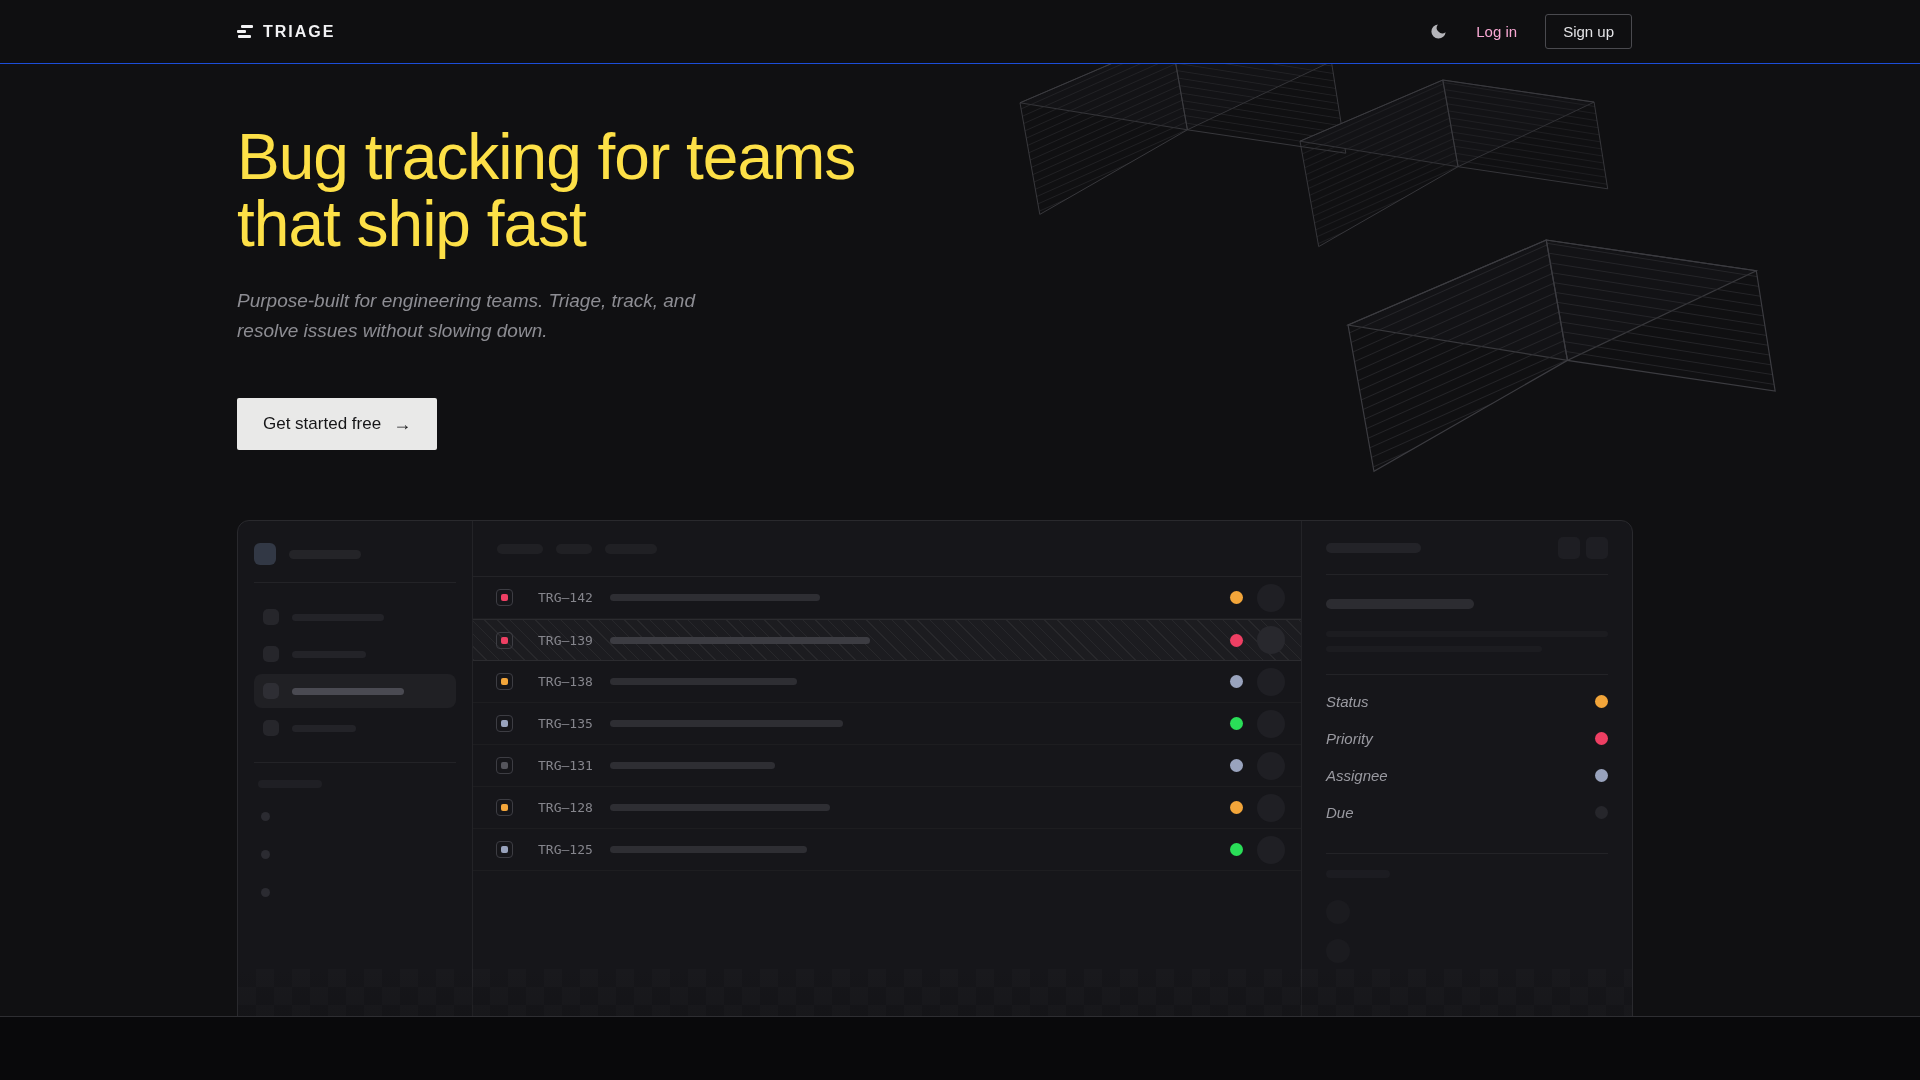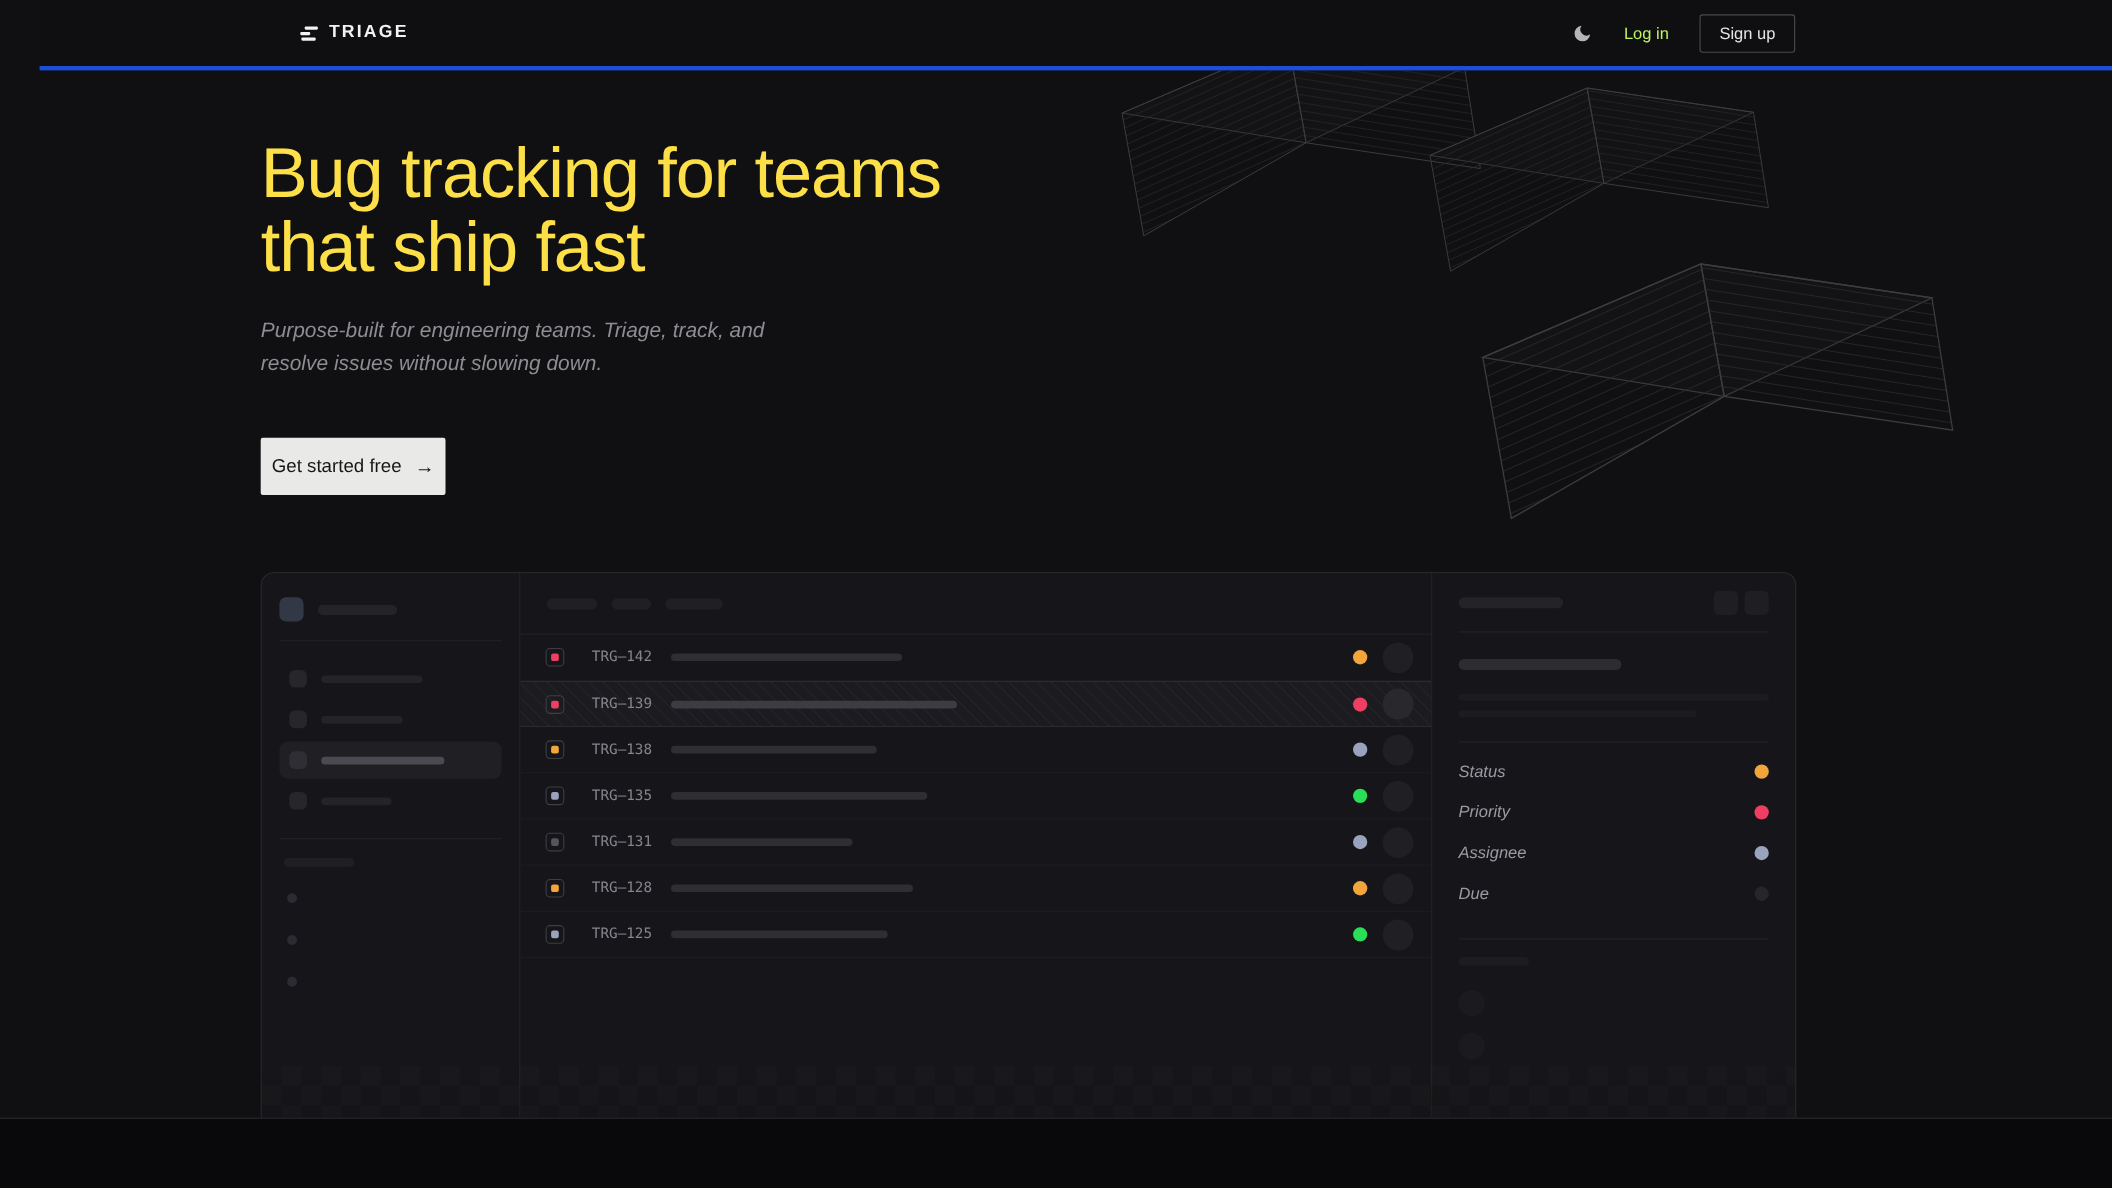--- a/index.html
+++ b/index.html
@@ -1,46 +1,46 @@
 <!DOCTYPE html>
 <html><head>
 <meta charset="utf-8">
 <style>
   * { margin:0; padding:0; box-sizing:border-box; }
   html,body { width:1920px; height:1080px; overflow:hidden; background:#101012;
               font-family:"Liberation Sans", sans-serif; }
   .page { width:1920px; height:1080px; display:flex; flex-direction:column; background:#101012; }
 
   
-  .nav { height:64px; flex:0 0 64px; border-bottom:4px solid #1d4ed8; background:#0f0f11; position:relative; z-index:5;margin-left:36px; }
+  .nav { height:64px; flex:0 0 64px; border-bottom:1px solid #1d4ed8; background:#0f0f11; position:relative; z-index:5; }
   .nav-inner { height:100%; margin-left:237px; margin-right:288px; display:flex; align-items:center; justify-content:space-between; }
   .brand { display:flex; align-items:center; gap:10px; }
   .logo { display:flex; flex-direction:column; gap:2px; width:16px; }
   .logo i { display:block; height:3px; border-radius:1px; background:#f2f2f4; }
   .logo i:nth-child(1){ width:12px; margin-left:4px; }
   .logo i:nth-child(2){ width:9px;  margin-left:0; }
   .logo i:nth-child(3){ width:13px; margin-left:1px; }
   .brand-name { color:#f2f2f4; font-size:16px; font-weight:700; letter-spacing:2px; }
   .nav-right { display:flex; align-items:center; gap:28px; }
   .theme-btn { background:none; border:none; cursor:pointer; display:flex; align-items:center; }
-  .login { color:#bef264; font-size:15px; cursor:pointer; text-decoration:none; }
+  .login { color:#f9a8d4; font-size:15px; cursor:pointer; text-decoration:none; }
   .signup { background:transparent; border:1px solid #4a4a4f; color:#e4e4e7; font-size:15px;
             padding:8px 17px; border-radius:3px; cursor:pointer; font-family:inherit; }
 
   
   .hero { position:relative; flex:1 1 auto; overflow:hidden; background:#101012; }
   .deco { position:absolute; left:900px; top:-12px; width:1020px; height:520px; z-index:0; pointer-events:none; }
   .container { position:relative; z-index:1; width:1396px; margin-left:237px; }
   h1.hero-title { margin-top:60px; font-size:64px; line-height:1.05; font-weight:500;
                   color:#fde047; letter-spacing:-1px; }
   h1.hero-title span { display:block; }
   .hero-sub { margin-top:28px; font-size:19px; line-height:1.58; color:#8d8d93; font-weight:400; }
   .hero-sub span { display:block;font-style:italic; }
   .cta { margin-top:52px; display:inline-flex; align-items:center; gap:12px; background:#e9e9e8;
-         color:#161618; border:none; font-size:17px; font-weight:500; padding:16px 10px;
+         color:#161618; border:none; font-size:17px; font-weight:500; padding:16px 26px;
          border-radius:2px; cursor:pointer; font-family:inherit; }
   .cta .arrow { font-size:18px; line-height:1; }
 
   
   .mockup { position:relative; margin-top:70px; height:600px; background:#16161a;
             border:1px solid #29292d; border-radius:12px; display:flex; overflow:hidden; }
   .sk { background:#242428; border-radius:5px; }
 
   
   .mk-sidebar { flex:0 0 235px; padding:22px 16px; border-right:1px solid #232327; }

